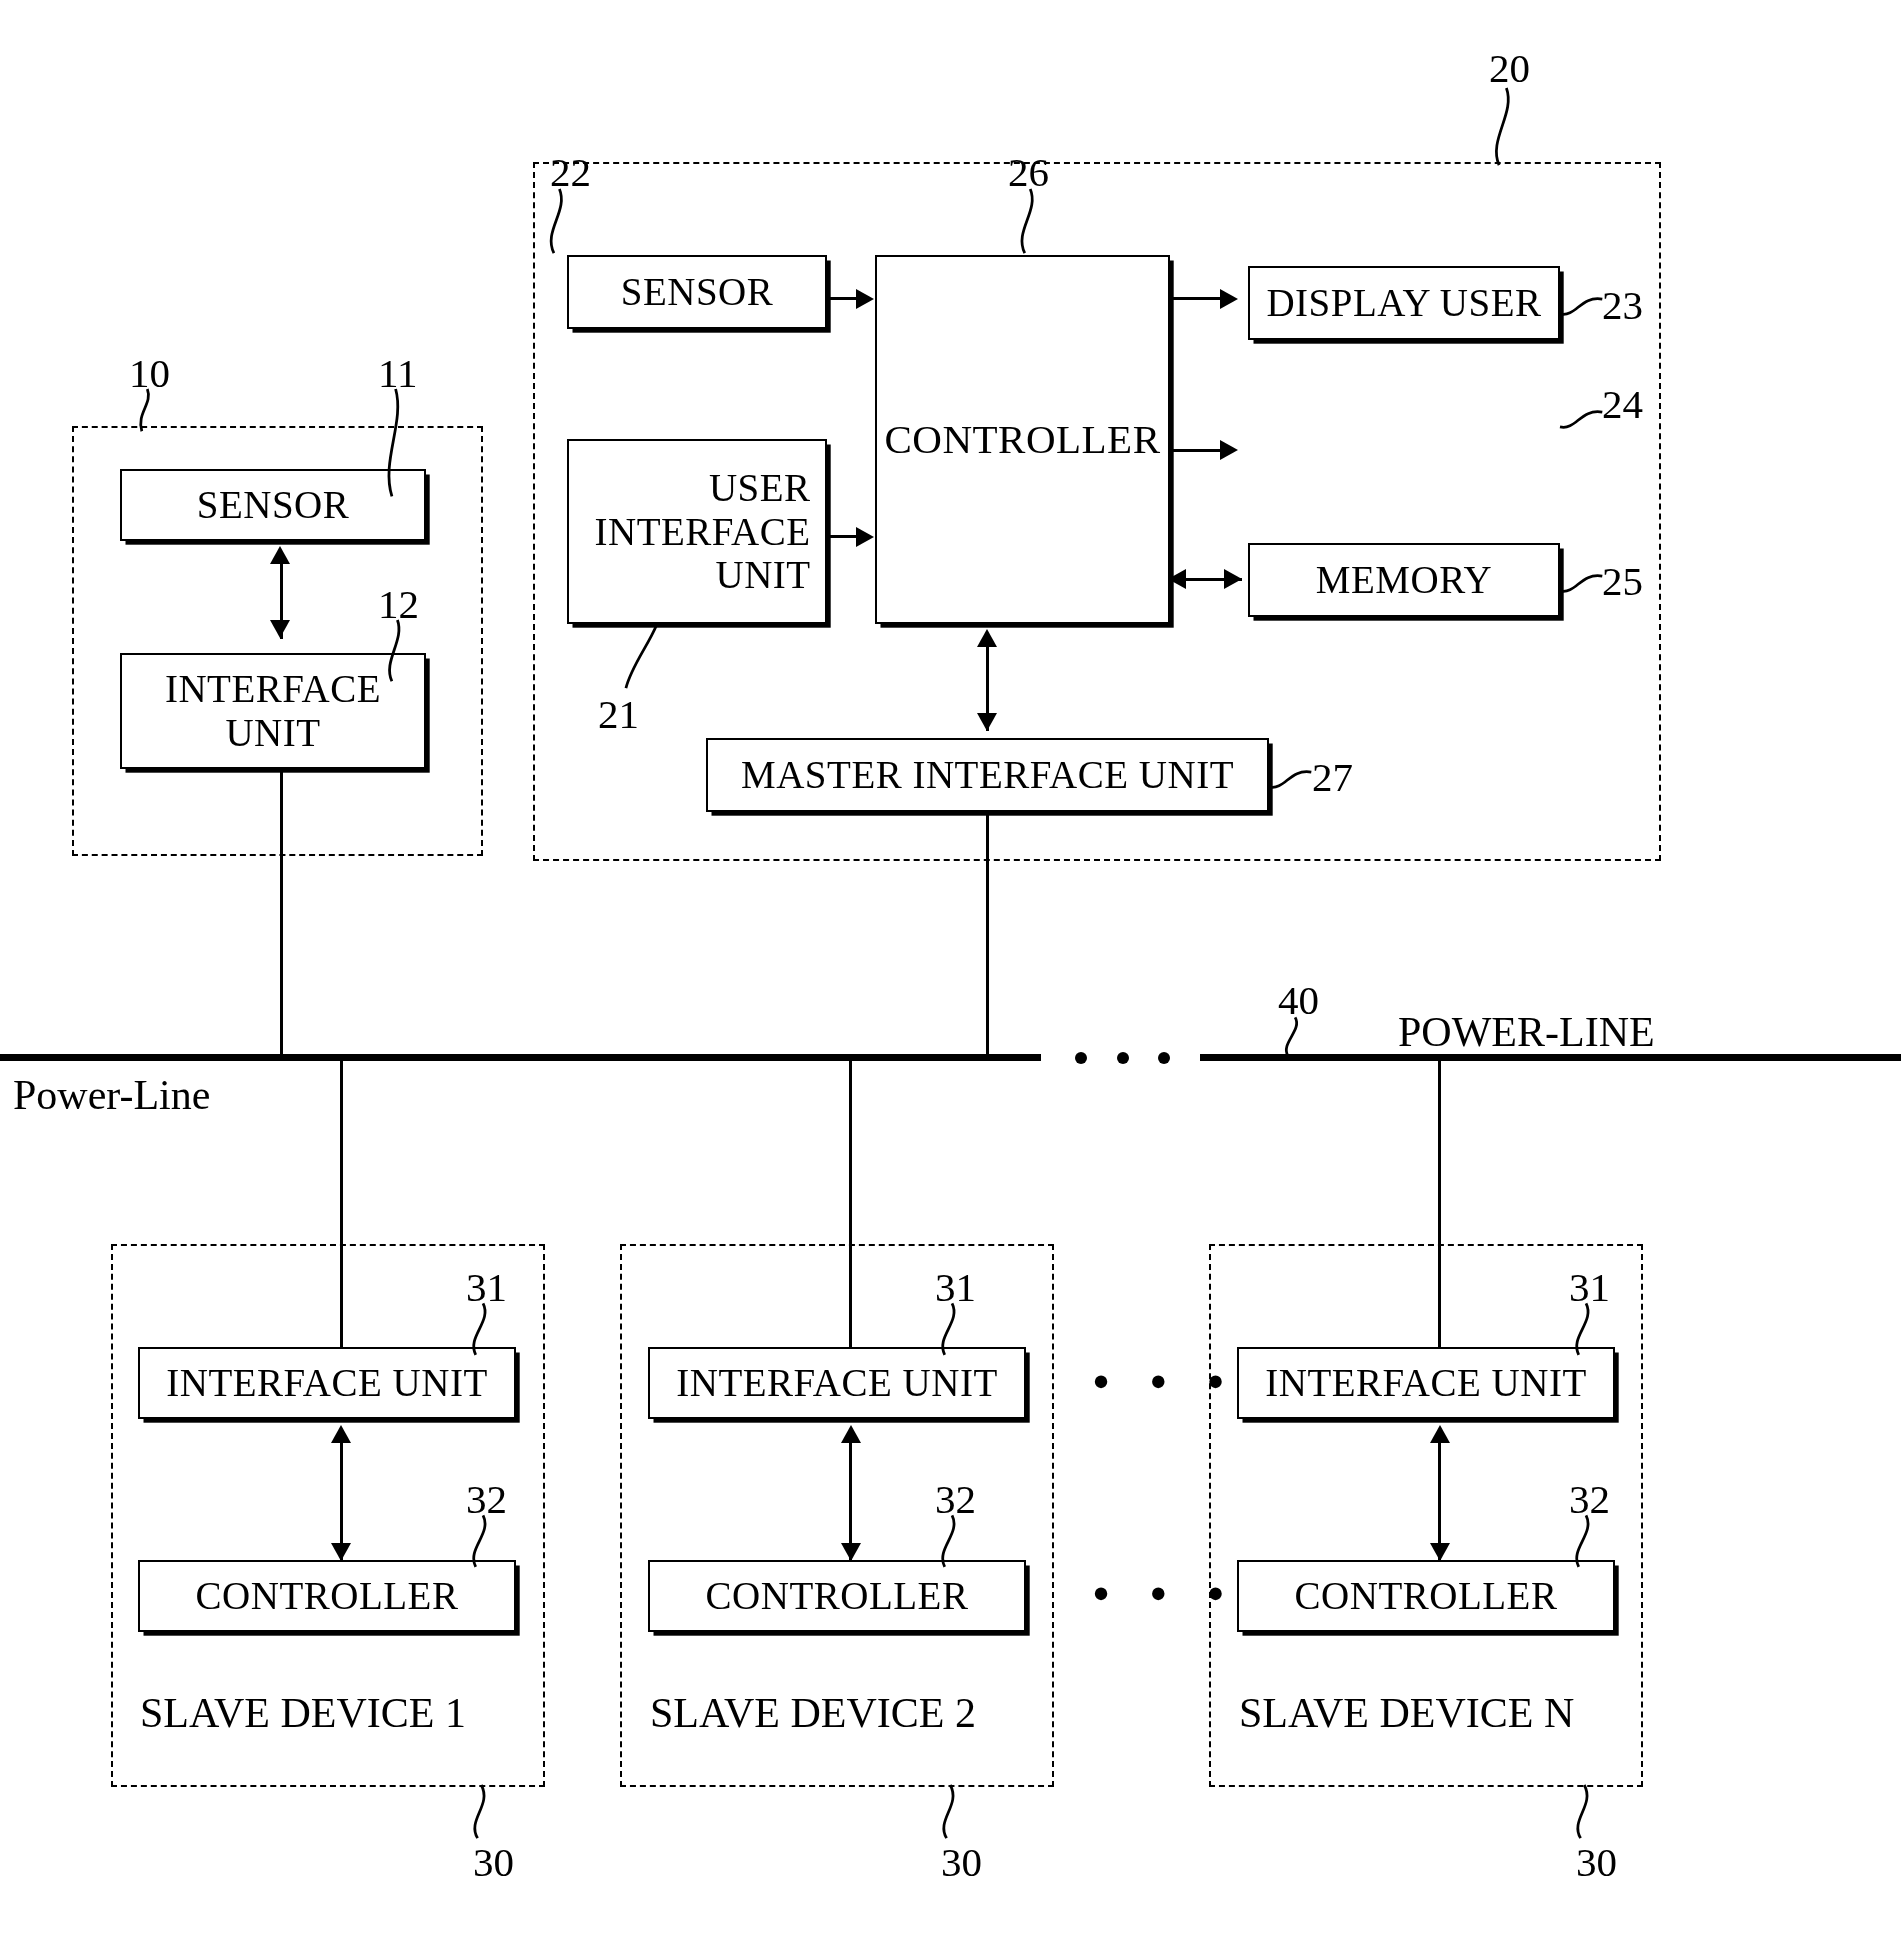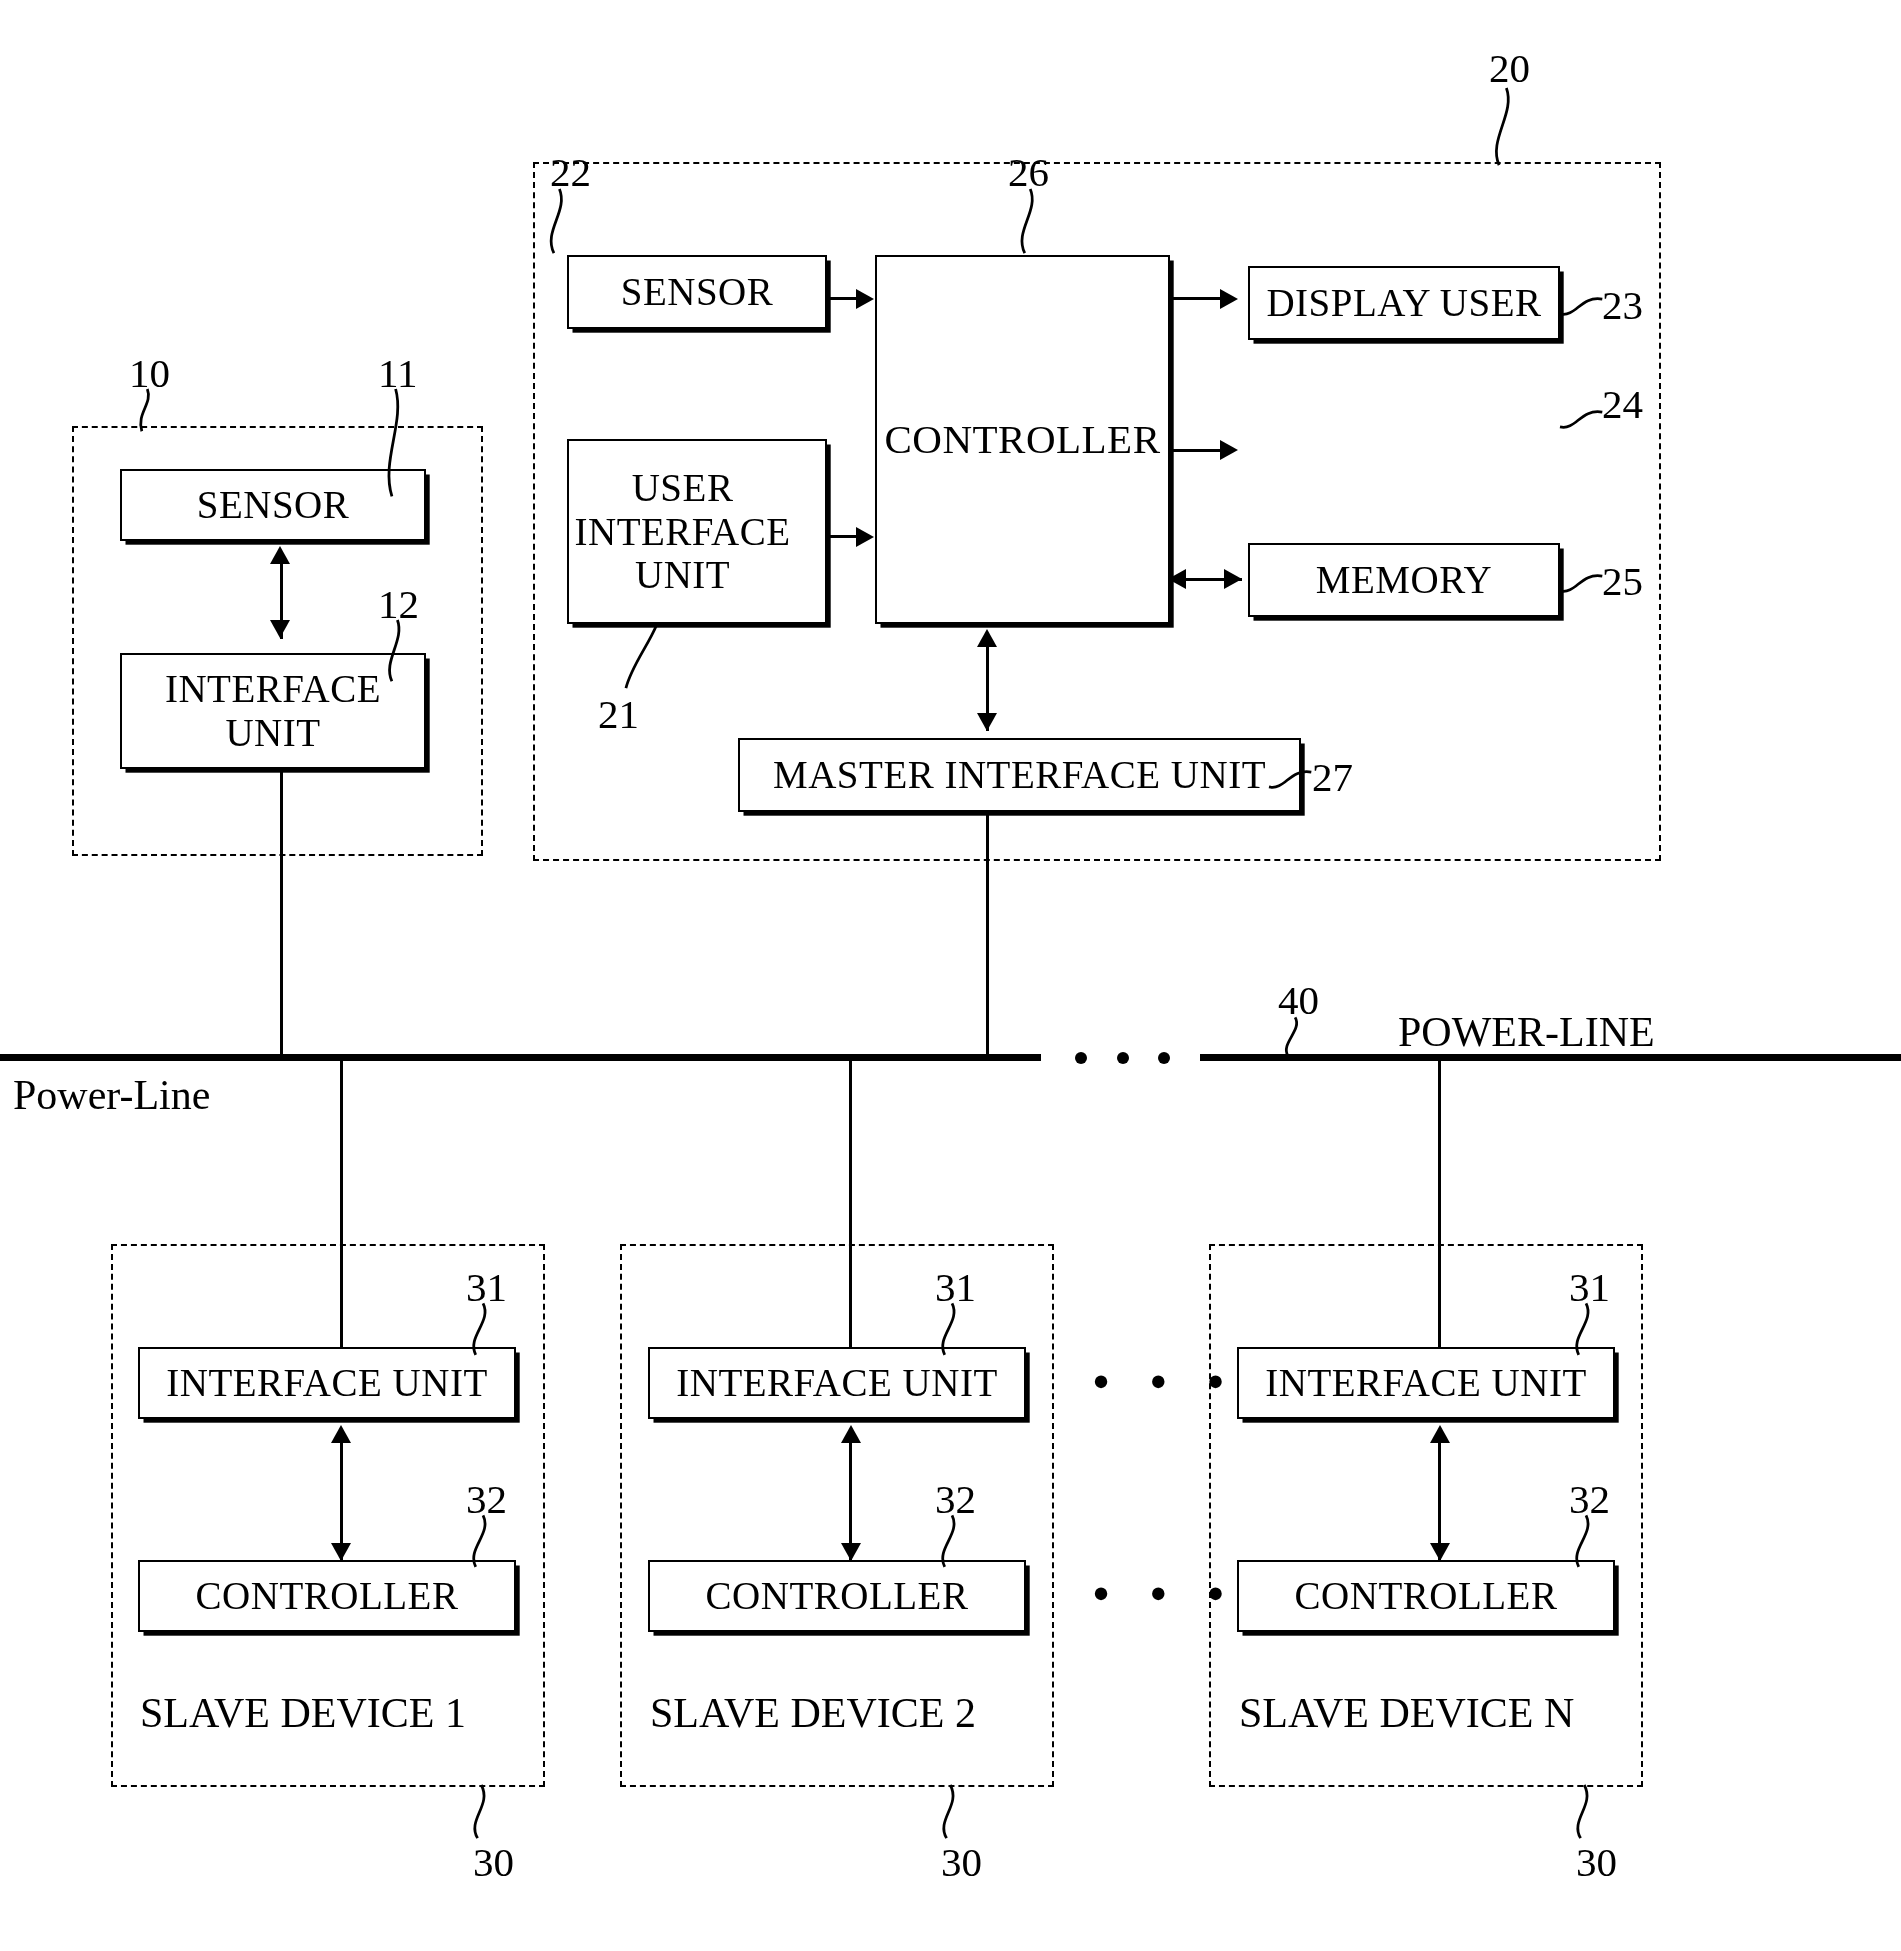--- a/index.html
+++ b/index.html
@@ -40,21 +40,22 @@
     box-shadow: 4.6px 4.6px 0 -0.9px #000;
     z-index: 5;
   }
   .blk .txt {
     line-height: 1.12;
     padding: 0 5.5px;
     white-space: pre-line;
   }
   .blk.left-al {
     justify-content: flex-start;
-    text-align: center;
+    text-align: right;
+    padding-left: 20px;
   }
 
   
   .lbl {
     position: absolute;
     color: #000;
     white-space: pre;
     z-index: 8;
   }
   .ref {
@@ -201,21 +202,21 @@
   <div class="ref" style="left:1602px; top:380px;">24</div>
 
   <div class="blk" style="left:1248px; top:543px; width:312px; height:74px; font-size:39px;">
     <span class="txt">MEMORY</span>
   </div>
   <svg class="leader" style="left:1560px; top:563px; width:57px; height:41px;" viewBox="0 0 62 44" width="57" height="41">
     <path d="M0 30 C 18 34, 22 10, 46 14"></path>
   </svg>
   <div class="ref" style="left:1602px; top:557px;">25</div>
 
-  <div class="blk" style="left:706px; top:738px; width:563px; height:74px; font-size:39px;margin-left:32px;">
+  <div class="blk" style="left:706px; top:738px; width:563px; height:74px; font-size:39px;">
     <span class="txt">MASTER INTERFACE UNIT</span>
   </div>
   <svg class="leader" style="left:1269px; top:759px; width:57px; height:41px;" viewBox="0 0 62 44" width="57" height="41">
     <path d="M0 30 C 18 34, 22 10, 46 14"></path>
   </svg>
   <div class="ref" style="left:1312px; top:753px;">27</div>
 
   <div class="line-h" style="left:827px; top:297px; width:33px;"></div>
   <div class="arr arr-r" style="left:856px; top:289px;"></div>
 

